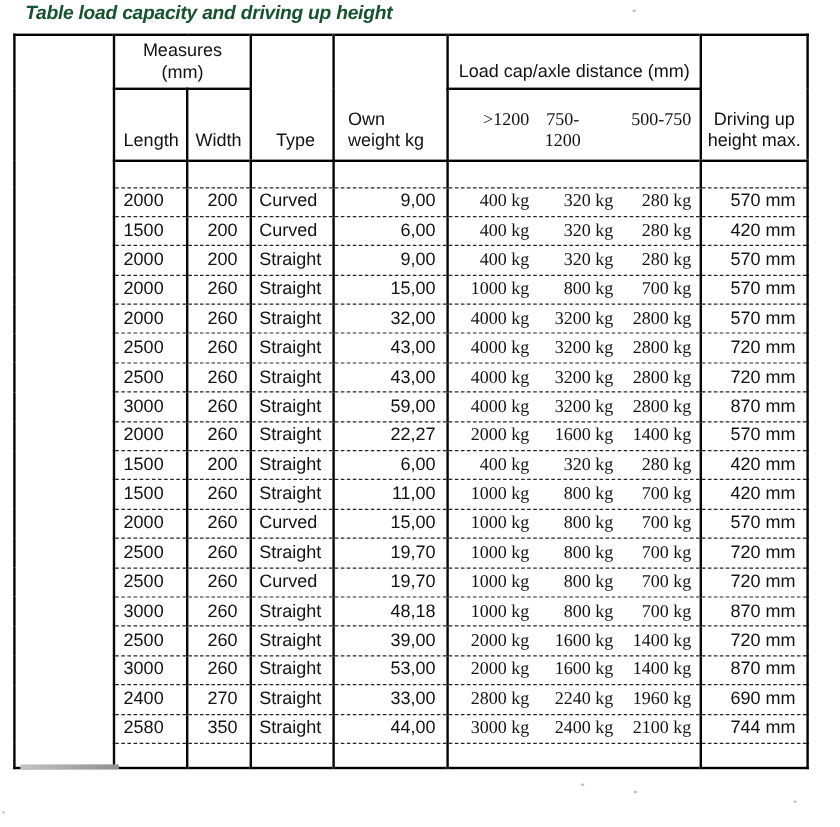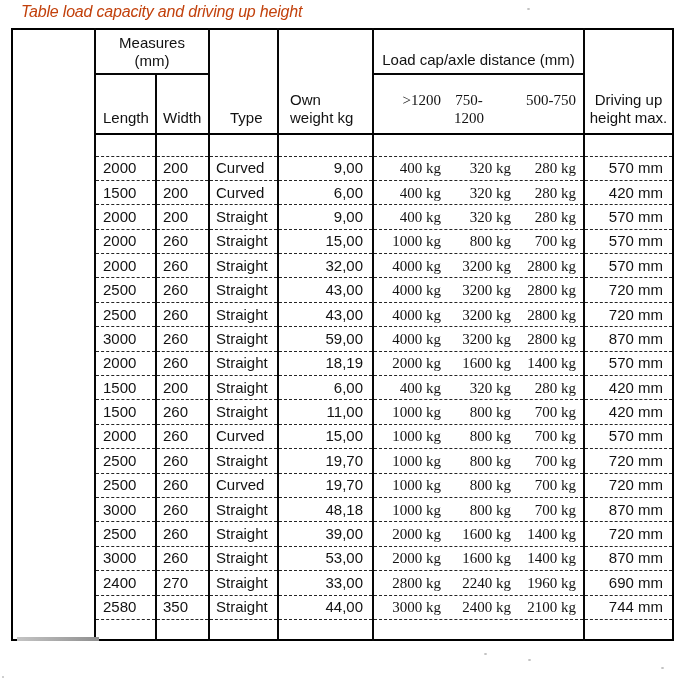--- a/index.html
+++ b/index.html
@@ -9,24 +9,24 @@
     background: #ffffff;
     position: relative;
     overflow: hidden;
     font-family: "Liberation Sans", sans-serif;
     color: #121212;
   }
   .page-title {
     position: absolute;
     left: 21px; top: 3px;
     font-style: italic;
-    font-weight: normal;
+    font-weight: bold;
     font-size: 16px;
     letter-spacing: -0.2px;
-    color: #c2410c;
+    color: #14532d;
     white-space: nowrap;
     text-align: right;
   }
   table.cap-table {
     position: absolute;
     left: 11px; top: 28px;
     border-collapse: collapse;
     table-layout: fixed;
     border: 2.5px solid #000;
   }
@@ -69,21 +69,21 @@
   td.hb { border-bottom: 2.5px solid #000; }
   td.len-h { padding-left: 7px; }
   td.wid-h { padding-left: 6px; }
   
   tr.sp  { height: 22px; }
   tr.r   { height: 24.4px; }
   tr.bot { height: 21px; }
   tr.sp td, tr.r td { border-bottom: 1.5px dashed #252525; }
   tr.bot td { border-bottom: none; }
   .td-len  { padding-left: 7px; }
-  .td-wid  { padding-left: 6px; }
+  .td-wid  { padding-left: 6px; text-align: center; }
   .td-type { padding-left: 6px; }
   .td-own  { text-align: right; padding-right: 9px; }
   .td-load { padding-right: 7px; }
   .td-drive{ text-align: right; padding-right: 9px; }
   .loadgrid {
     display: grid;
     grid-template-columns: 67px 70px 65px;
     width: 202px;
     margin-left: auto;
     font-family: Liberation Serif, serif;
@@ -275,21 +275,21 @@
           <span class="lg-c">3200 kg</span>
           <span class="lg-c">2800 kg</span>
         </div>
       </td>
       <td class="td-drive">870 mm</td>
     </tr>
       <tr class="r">
       <td class="bv td-len">2000</td>
       <td class="bv td-wid">260</td>
       <td class="bv td-type">Straight</td>
-      <td class="bv td-own">18,19</td>
+      <td class="bv td-own">22,27</td>
       <td class="bv td-load">
         <div class="loadgrid">
           <span class="lg-c">2000 kg</span>
           <span class="lg-c">1600 kg</span>
           <span class="lg-c">1400 kg</span>
         </div>
       </td>
       <td class="td-drive">570 mm</td>
     </tr>
       <tr class="r">

